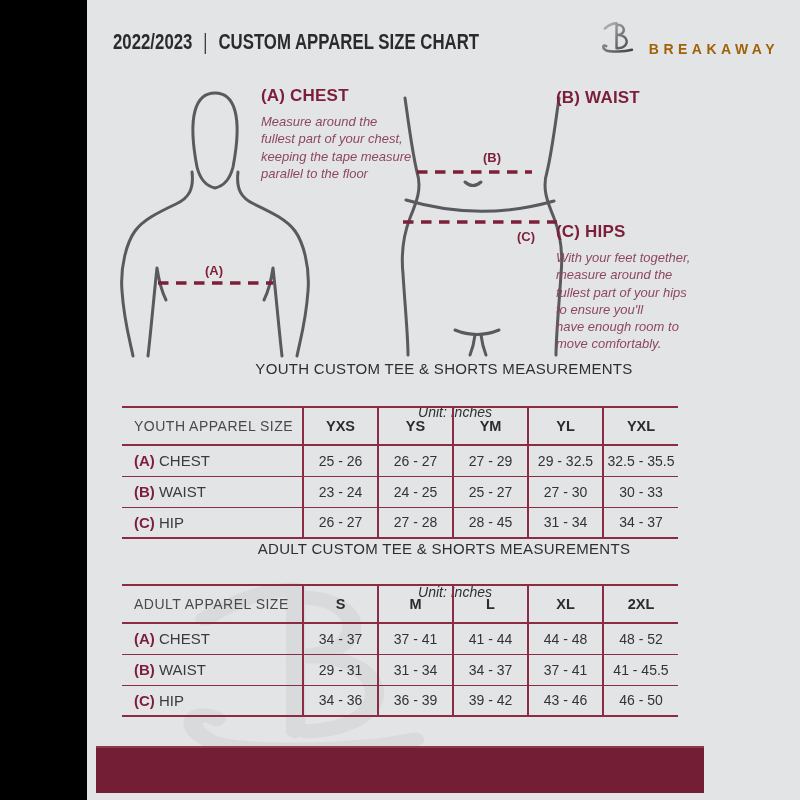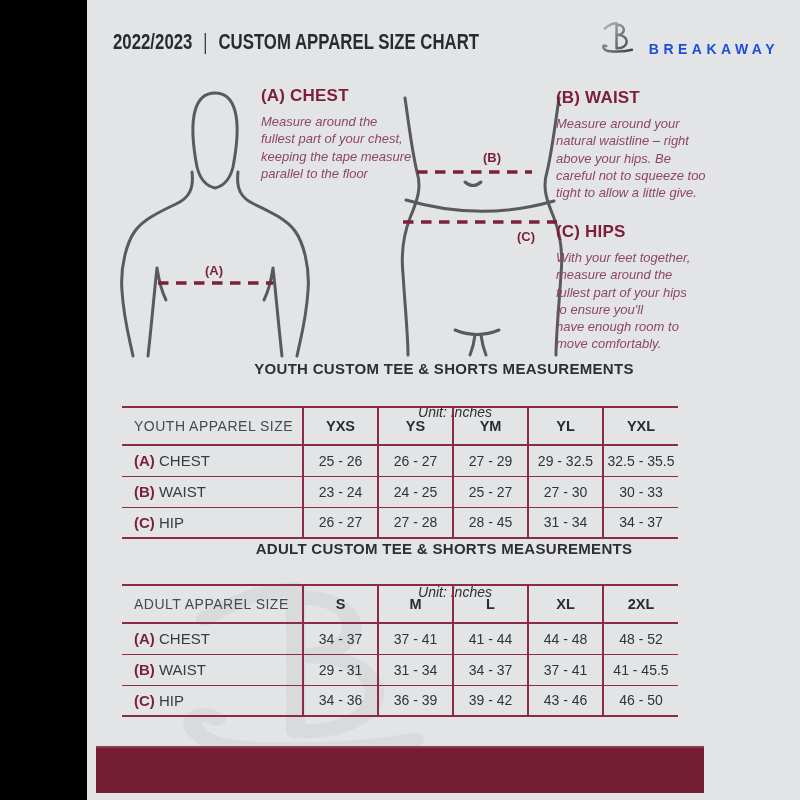--- a/index.html
+++ b/index.html
@@ -12,35 +12,35 @@
     background:#e3e4e6;overflow:hidden;
   }
   
   .header-title{
     position:absolute;left:26px;top:28px;white-space:nowrap;
     font-weight:bold;font-size:20px;color:#2a2b2d;
     transform:scale(0.84,1.14);transform-origin:left top;
   }
   .header-title .divider{font-weight:400;color:#3a3b3d;margin:0 13px;font-size:19px;}
   .brand{position:absolute;right:22px;top:16px;display:flex;align-items:center;gap:9px;}
-  .brand-text{font-weight:bold;font-size:14px;letter-spacing:4.5px;color:#1d4ed8;padding-top:2px;margin-top:19px;}
+  .brand-text{font-weight:bold;font-size:14px;letter-spacing:4.5px;color:#a16207;padding-top:2px;margin-top:19px;}
   .logo{width:44px;height:44px;}
   
   .fig{position:absolute;}
   .fig path, .fig ellipse{fill:none;stroke:#595a5d;stroke-width:3;stroke-linecap:round;}
   .fig .dash{stroke:#7e1f38;stroke-width:3.4;stroke-dasharray:10.5 7.5;stroke-linecap:butt;}
   .fig text{fill:#7e1f38;font-weight:bold;font-size:13px;font-family:"Liberation Sans",sans-serif;}
   
   .guide{position:absolute;color:#7d1f3b;}
   .guide h3{margin:0;font-size:17px;font-weight:bold;color:#7c1d3a;letter-spacing:0.2px;}
   .guide p{margin:7px 0 0 0;font-size:13px;font-style:italic;line-height:1.33;color:#8d4760;}
   .pre{white-space:pre-line;}
   
   .sec-title{position:absolute;left:0;width:100%;text-align:center;
-    font-size:15px;font-weight:bold;color:#2e2f31;letter-spacing:0.3px;}
+    font-size:15px;font-weight:normal;color:#2e2f31;letter-spacing:0.3px;}
   .sec-unit{position:absolute;left:11px;width:100%;text-align:center;
     font-size:14px;font-style:italic;color:#2f3032;margin-top:24px;}
   
   .size-table{
     position:absolute;left:35px;border-collapse:collapse;table-layout:fixed;width:556px;
     border-top:2px solid #8b2b44;border-bottom:2px solid #8b2b44;
   }
   .size-table thead tr{height:38px;border-bottom:2px solid #8b2b44;}
   .size-table tbody tr{height:31px;}
   .size-table tbody tr + tr{border-top:1.5px solid #8b2b44;}
@@ -107,21 +107,20 @@
     <path d="M 58 234 Q 80 243 102 234"></path>
     <path d="M 78 239 C 77 247 75 254 73 259 M 84 239 C 85 247 87 254 89 259"></path>
   </svg>
 
   <div class="guide" style="left:174px;top:86px;width:152px">
     <h3>(A) CHEST</h3>
     <p>Measure around the fullest part of your chest, keeping the tape measure parallel to the floor</p>
   </div>
   <div class="guide" style="left:469px;top:88px;width:150px">
     <h3>(B) WAIST</h3>
-    <p>Measure around your natural waistline – right above your hips. Be careful not to squeeze too tight to allow a little give.</p>
   </div>
   <div class="guide" style="left:469px;top:222px;width:142px">
     <h3>(C) HIPS</h3>
     <p class="pre">With your feet together, measure around the fullest part of your hips to ensure you'll
 have enough room to move comfortably.</p>
   </div>
 
   <div class="sec-title" style="top:360px">YOUTH CUSTOM TEE &amp; SHORTS MEASUREMENTS</div>
   <div class="sec-unit" style="top:380px">Unit: Inches</div>
   <table class="size-table" style="top:406px">

